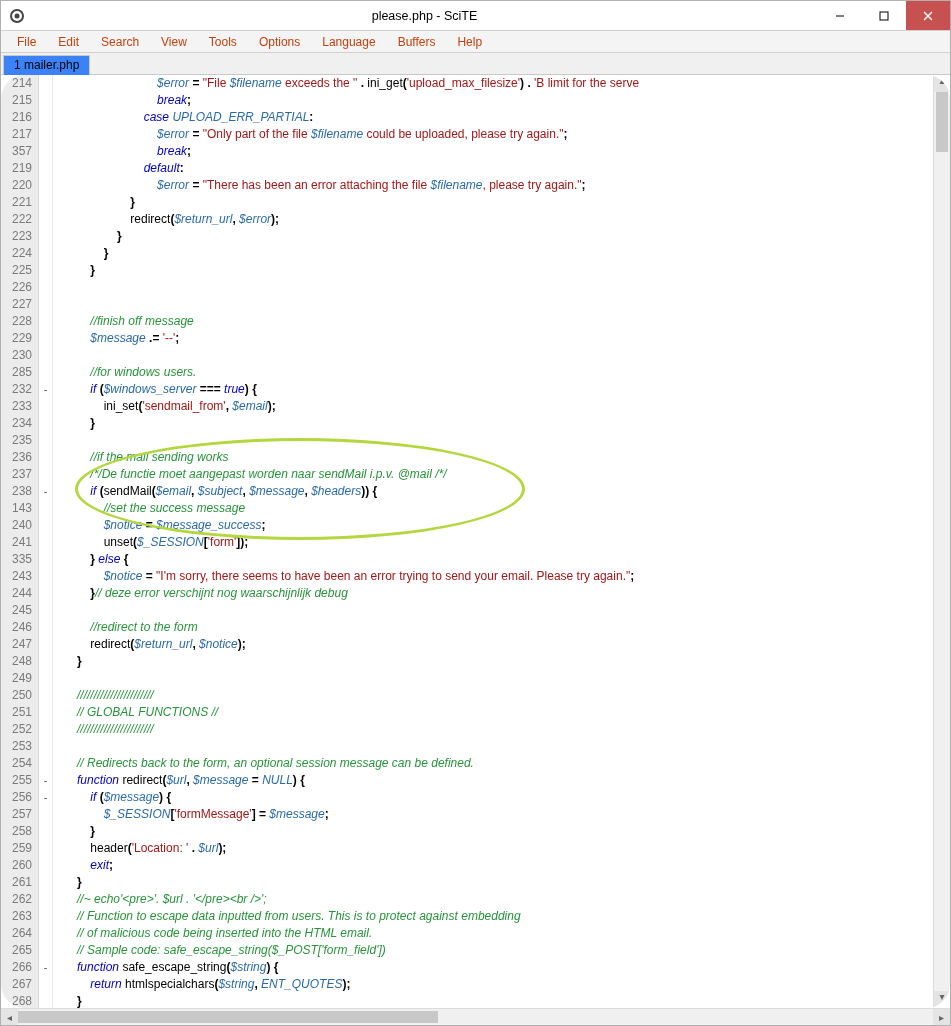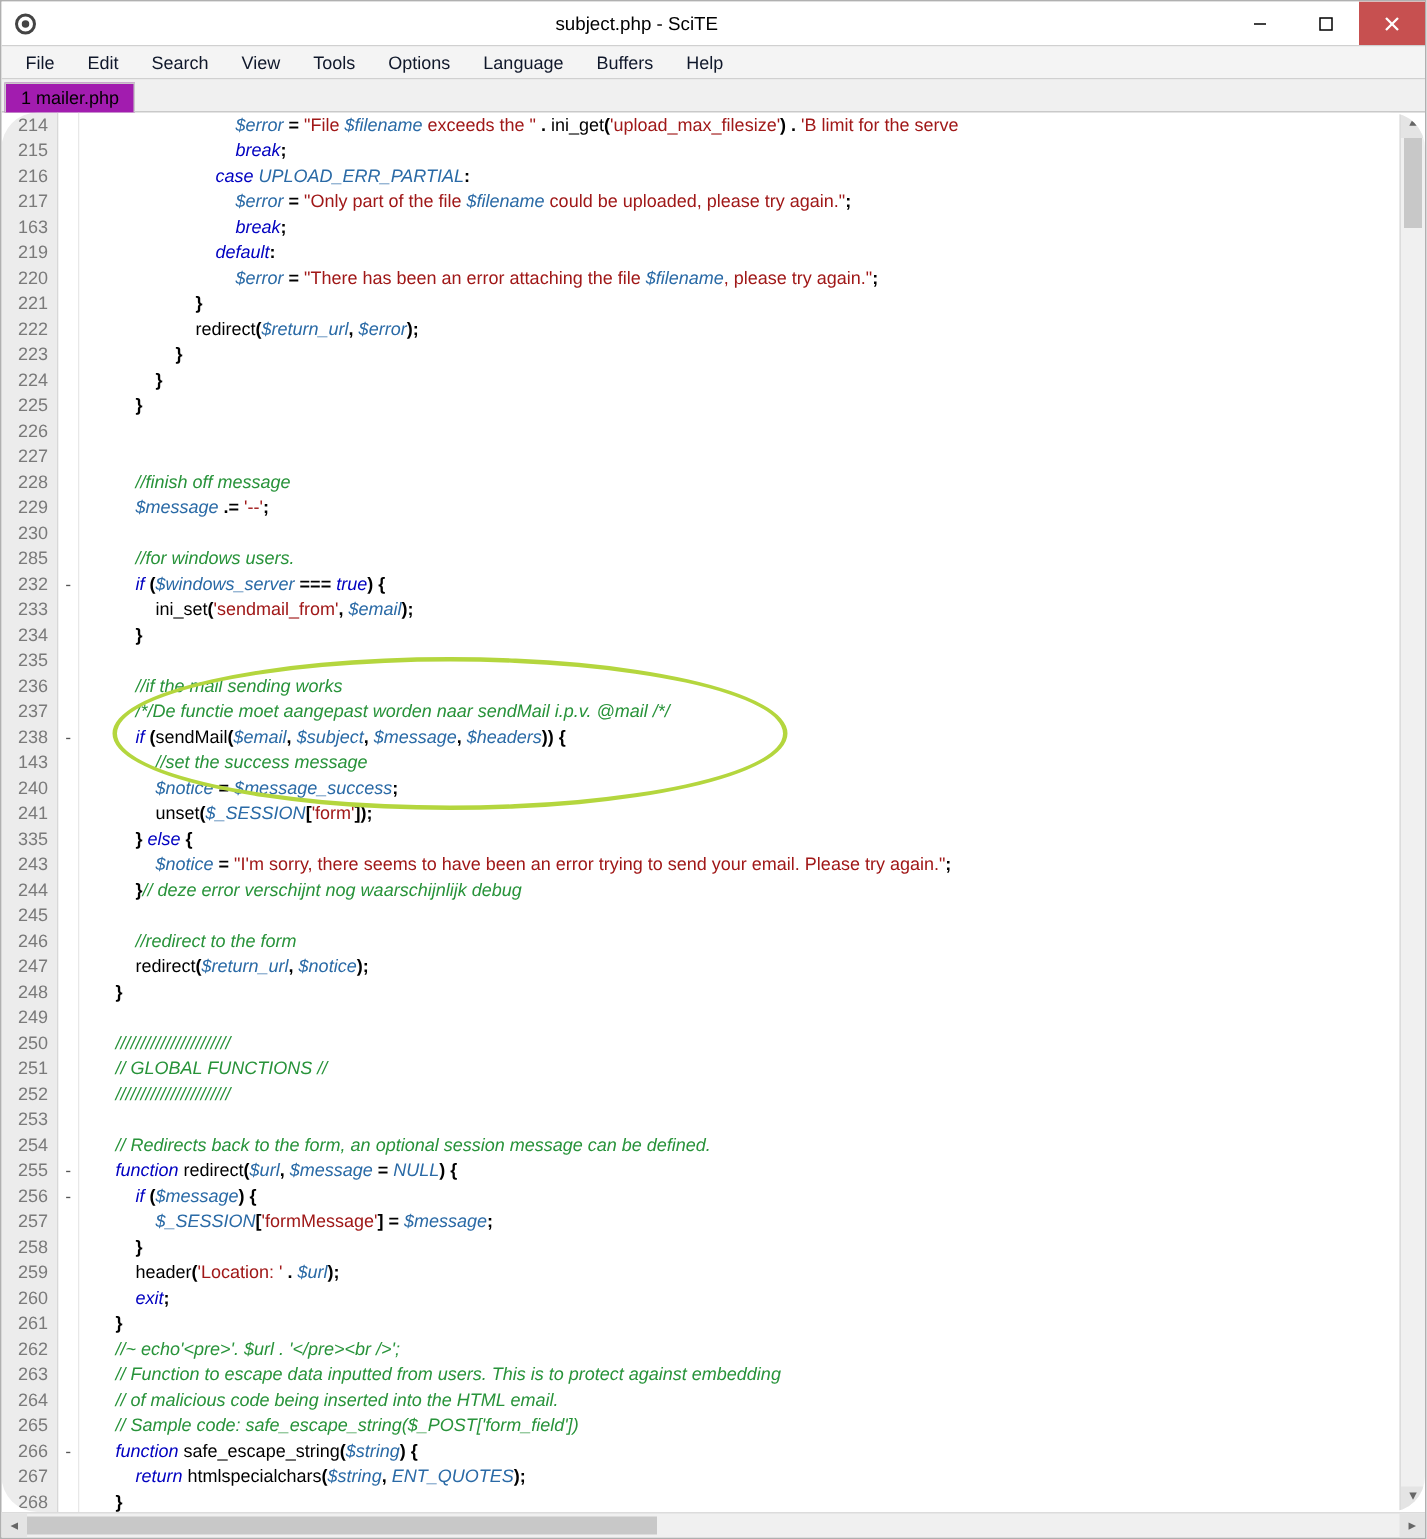--- a/index.html
+++ b/index.html
@@ -44,31 +44,31 @@
   .win-btn.close { background: #c75050; color: #fff; }
   .menubar {
     height: 22px;
     background: #f4f4f4;
     display: flex;
     align-items: center;
     padding: 0 6px;
     border-bottom: 1px solid #d0d0d0;
     gap: 2px;
   }
-  .menubar .menu-item { padding: 2px 10px; color: #0f172a; }
+  .menubar .menu-item { padding: 2px 10px; color: #c2410c; }
   .tabbar {
     height: 22px;
     background: #f0f0f0;
     display: flex;
     align-items: flex-end;
     padding-left: 2px;
     border-bottom: 1px solid #c9c9c9;
   }
   .tab {
-    background: #a21caf;
+    background: #3b82f6;
     border: 1px solid #c9c9c9;
     border-bottom: none;
     padding: 2px 10px 3px 10px;
     font-size: 12px;
     position: relative;
     top: 1px;
   }
   .editor-wrap {
     flex: 1;
     display: flex;
@@ -175,21 +175,21 @@
 </head>
 <body>
 
 <div class="titlebar">
   <div class="app-icon">
     <svg width="16" height="16" viewBox="0 0 16 16">
         <circle cx="8" cy="8" r="6" fill="none" stroke="#444" stroke-width="2"></circle>
         <circle cx="8" cy="8" r="2.5" fill="#444"></circle>
       </svg>
   </div>
-  <div class="title">subject.php - SciTE</div>
+  <div class="title">please.php - SciTE</div>
   <div class="win-controls">
     <div class="win-btn">
       <svg width="10" height="10">
           <line x1="1" y1="5" x2="9" y2="5" stroke="#000" stroke-width="1"></line>
         </svg>
     </div>
     <div class="win-btn">
       <svg width="10" height="10">
           <rect x="1" y="1" width="8" height="8" fill="none" stroke="#000" stroke-width="1"></rect>
         </svg>
@@ -221,21 +221,21 @@
 <div class="tab">1 mailer.php</div>
   </div>
 
 <div class="editor-wrap">
   <div class="editor">
     <div class="gutter">
         <div>214</div>
         <div>215</div>
         <div>216</div>
         <div>217</div>
-        <div>163</div>
+        <div>357</div>
         <div>219</div>
         <div>220</div>
         <div>221</div>
         <div>222</div>
         <div>223</div>
         <div>224</div>
         <div>225</div>
         <div>226</div>
         <div>227</div>
         <div>228</div>

